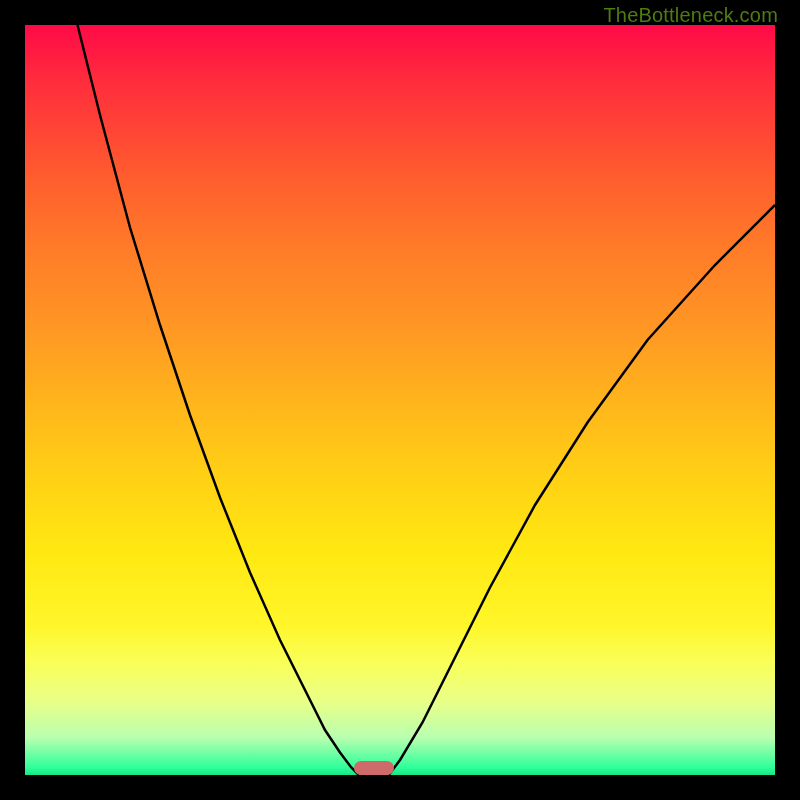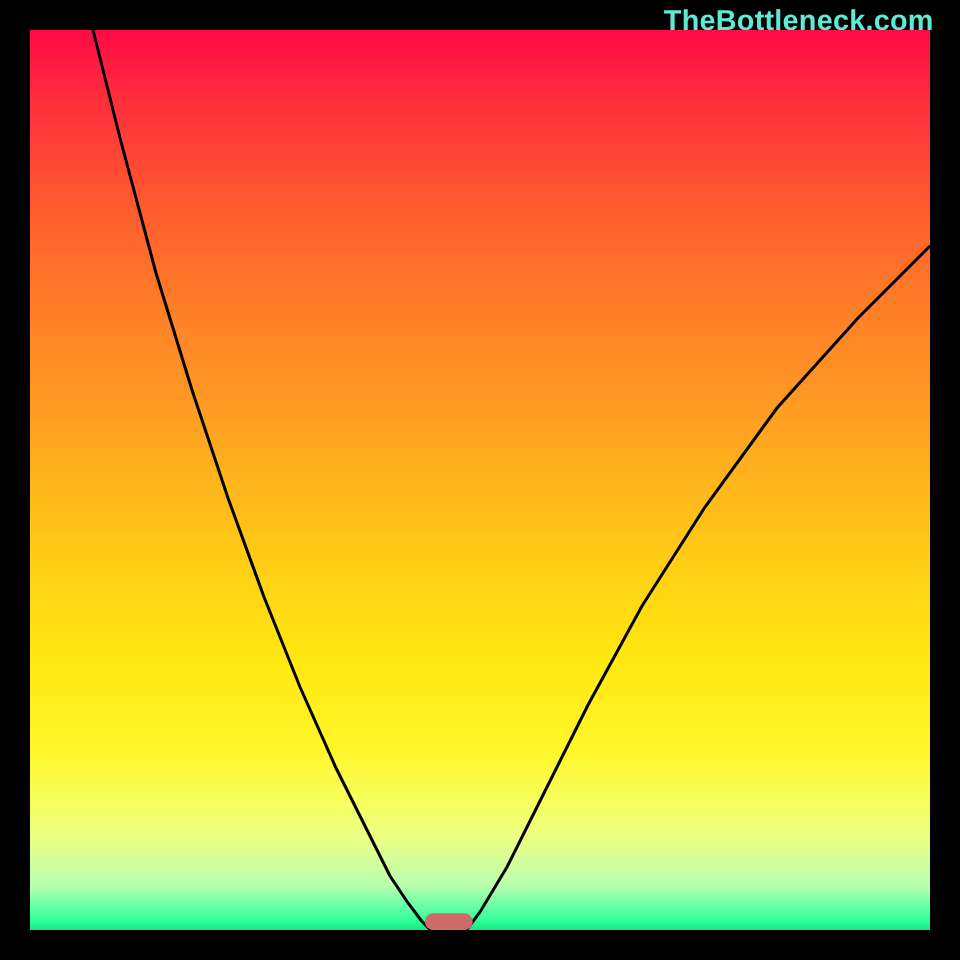--- a/index.html
+++ b/index.html
@@ -45,23 +45,23 @@
       #b9ffb0 95%,
       #2fff9a 99%,
       #13e884 100%
     );
   }
   .watermark {
     position: absolute;
     top: 4px;
     right: 22px;
     font-family: Arial, Helvetica, sans-serif;
-    font-size: 24px;
-    font-weight: 700;
-    color: #5eead4;
+    font-size: 20px;
+    font-weight: 400;
+    color: #4d7c0f;
     letter-spacing: 0.2px;
     user-select: none;
   }
   .marker {
     position: absolute;
     width: 40px;
     height: 14px;
     border-radius: 7px;
     background: #cf6a6a;
   }

